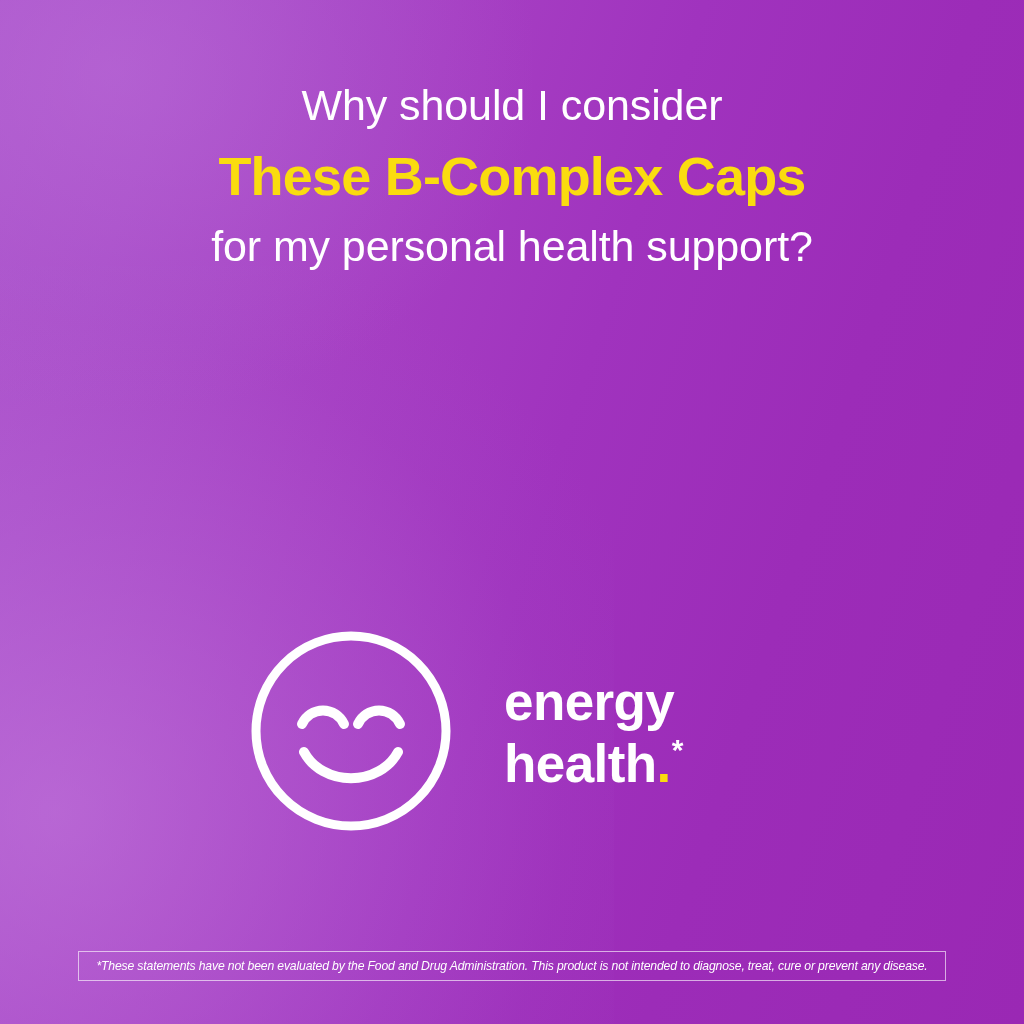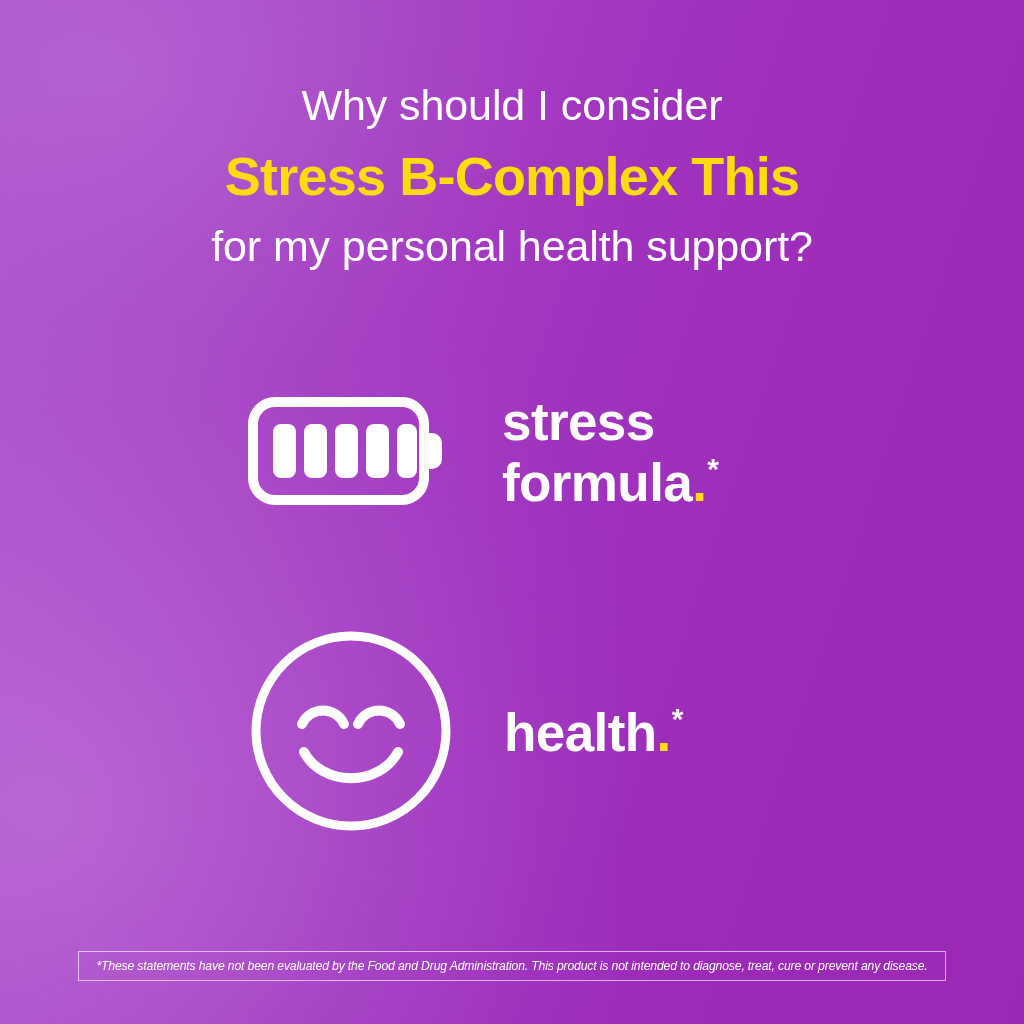--- a/index.html
+++ b/index.html
@@ -171,57 +171,38 @@
   }
 </style>
 </head>
 <body>
 
 <div class="canvas">
   <div class="layer">
 
     <div class="headline">
       <span class="headline-line top">Why should I consider</span>
-      <span class="headline-product">Stress B-Complex This</span>
+      <span class="headline-product">These B-Complex Caps</span>
       <span class="headline-line bottom">for my personal health support?</span>
     </div>
 
-    <div class="benefit benefit-1">
-      <span class="benefit-icon battery-slot">
-        <svg width="196" height="108" viewBox="0 0 196 108" fill="none" xmlns="http://www.w3.org/2000/svg">
-
-          <path d="M173 36 h11 a10 10 0 0 1 10 10 v16 a10 10 0 0 1 -10 10 h-11 z" fill="#ffffff"></path>
-
-          <rect x="5" y="5" width="171" height="98" rx="22" ry="22" fill="none" stroke="#ffffff" stroke-width="10"></rect>
-
-          <rect x="25" y="27" width="23" height="54" rx="8" ry="8" fill="#ffffff"></rect>
-          <rect x="56" y="27" width="23" height="54" rx="8" ry="8" fill="#ffffff"></rect>
-          <rect x="87" y="27" width="23" height="54" rx="8" ry="8" fill="#ffffff"></rect>
-          <rect x="118" y="27" width="23" height="54" rx="8" ry="8" fill="#ffffff"></rect>
-          <rect x="149" y="27" width="20" height="54" rx="8" ry="8" fill="#ffffff"></rect>
-        </svg>
-      </span>
-      <span class="benefit-text">
-        <span class="t-line">stress</span>
-        <span class="t-line"><span>formula</span><span class="dot-accent">.</span><span class="asterisk">*</span></span>
-      </span>
-    </div>
 
     <div class="benefit benefit-2">
       <span class="benefit-icon smiley-slot">
         <svg width="206" height="206" viewBox="0 0 206 206" fill="none" xmlns="http://www.w3.org/2000/svg">
           <circle cx="103" cy="103" r="95" fill="none" stroke="#ffffff" stroke-width="9"></circle>
 
           <path d="M54 96 a23 23 0 0 1 42 0" fill="none" stroke="#ffffff" stroke-width="10" stroke-linecap="round"></path>
           <path d="M110 96 a23 23 0 0 1 42 0" fill="none" stroke="#ffffff" stroke-width="10" stroke-linecap="round"></path>
 
           <path d="M56 124 a52 46 0 0 0 94 0" fill="none" stroke="#ffffff" stroke-width="10" stroke-linecap="round"></path>
         </svg>
       </span>
       <span class="benefit-text">
+        <span class="t-line">energy</span>
         <span class="t-line"><span>health</span><span class="dot-accent">.</span><span class="asterisk">*</span></span>
       </span>
     </div>
 
     <div class="disclaimer">
       <span class="disclaimer-text">*These statements have not been evaluated by the Food and Drug Administration. This product is not intended to diagnose, treat, cure or prevent any disease.</span>
     </div>
 
   </div>
 </div>

